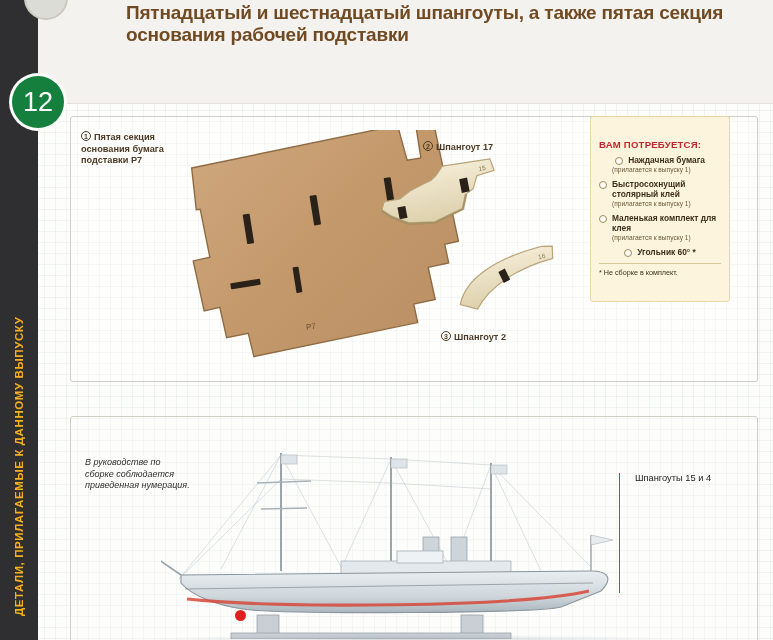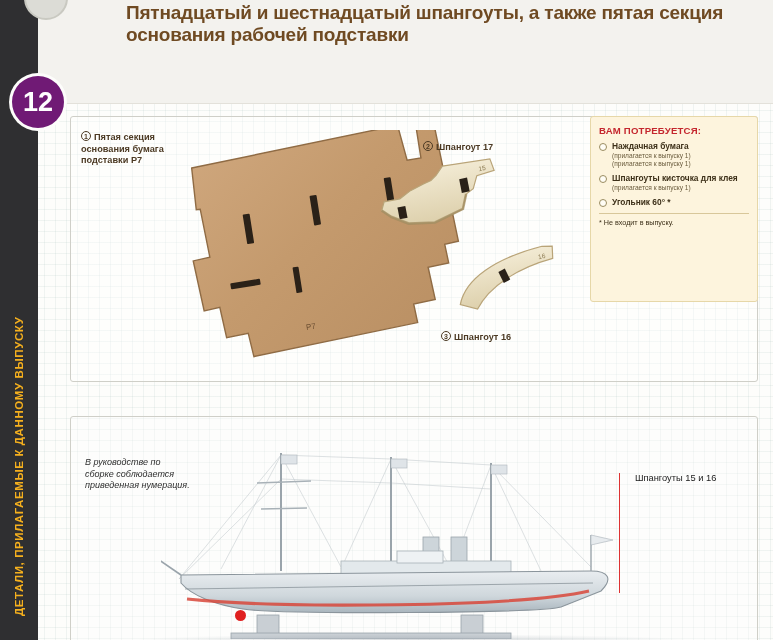--- a/index.html
+++ b/index.html
@@ -59,24 +59,24 @@
     letter-spacing: -0.2px;
     margin-left: 48px;
   }
 
   
   .issue-badge {
     position: absolute;
     left: 12px; top: 76px;
     width: 52px; height: 52px;
     border-radius: 50%;
-    background: #701a75;
+    background: #15803d;
     color: #ffffff;
     display: flex; align-items: center; justify-content: center;
-    font-size: 27px; font-weight: bold;
+    font-size: 27px; font-weight: normal;
     z-index: 7;
     box-shadow: 0 0 0 3px #fdfdfb;
   }
   .logo-circle {
     position: absolute;
     left: 24px; top: -24px;
     width: 44px; height: 44px;
     border-radius: 50%;
     background: #dcdcd6;
     border: 2px solid #c9c9c1;
@@ -116,37 +116,38 @@
     position: absolute;
     left: 95px; top: 13px;
     width: 320px; height: 238px;
   }
   .slot { fill: #2a2118; }
 
   
   .req-box {
     position: absolute;
     left: 590px; top: 116px;
-    width: 168px; height: 186px;
+    width: 140px; height: 186px;
     background: #fdf4dd;
     border: 1px solid #e6d7a8;
     border-radius: 3px;
-    padding: 8px 8px 6px 8px;
+    padding: 22px 8px 6px 8px;
   }
   .req-title {
     color: #c4262e;
     font-size: 9.6px;
     font-weight: bold;
     letter-spacing: 0.2px;
     margin-bottom: 5px;
   }
   .req-item {
     display: flex;
     align-items: flex-start;
     margin-bottom: 6px;
+    justify-content: center;
   }
   .req-bullet {
     width: 8px; height: 8px;
     border: 1px solid #9a8c60;
     border-radius: 50%;
     background: #fffdf5;
     margin-right: 5px;
     margin-top: 2px;
     flex: 0 0 auto;
   }
@@ -272,62 +273,66 @@
       <path d="M78,12 L126,14 L128,26 L110,28 L104,40 L96,44 L90,58 L60,66 L34,62
                L18,52 L10,44 L14,36 L30,36 L42,30 L56,26 L64,24 L70,20 Z" fill="url(#ply2)" stroke="#b9a478" stroke-width="1.2"></path>
       <path d="M92,28 L100,28 L100,42 L92,42 Z" fill="#2a2118"></path>
       <path d="M26,44 L34,44 L34,56 L26,56 Z" fill="#2a2118"></path>
       <path d="M10,44 L18,52 L34,62 L60,66 L90,58 L96,44" fill="none" stroke="#a08a5e" stroke-width="2.6" opacity="0.7"></path>
       <text x="113" y="24" font-size="6.5" fill="#8b7a52" font-family="Liberation Sans, sans-serif">15</text>
     </g>
   </svg>
 
   <div class="part-label" style="left:370px; top:214px;">
-    <span class="num">3</span><span>Шпангоут 16</span>
+    <span class="num">3</span><span>Шпангоут 2</span>
   </div>
 
   <svg style="position:absolute; left:368px; top:128px; width:130px; height:78px;" viewBox="0 0 130 78">
     <g transform="rotate(-12 65 39)">
       <path d="M18,50 C28,26 62,12 110,10 L120,12 L118,24 C82,26 50,38 34,58 Z" fill="url(#ply2)" stroke="#b9a478" stroke-width="1.2"></path>
       <path d="M62,26 L69,24 L72,36 L65,38 Z" fill="#2a2118"></path>
       <text x="104" y="22" font-size="6.5" fill="#8b7a52" font-family="Liberation Sans, sans-serif">16</text>
     </g>
   </svg>
 </div>
 
 <div class="req-box">
   <div class="req-title">ВАМ ПОТРЕБУЕТСЯ:</div>
 
   <div class="req-item">
     <span class="req-bullet"></span>
     <span class="req-text">Наждачная бумага</span>
   </div>
   <div class="req-sub" style="margin:-5px 0 6px 13px;">(прилагается к выпуску 1)</div>
 
-  <div class="req-sub" style="margin:-5px 0 6px 13px;">(прилагается к выпуску 1)</div>
-
   <div class="req-item">
     <span class="req-bullet"></span>
-    <span class="req-text">Шпангоуты кисточка для клея</span>
+    <span class="req-text">Быстросохнущий столярный клей</span>
+  </div>
+  <div class="req-sub" style="margin:-5px 0 6px 13px;">(прилагается к выпуску 1)</div>
+
+  <div class="req-item">
+    <span class="req-bullet"></span>
+    <span class="req-text">Маленькая комплект для клея</span>
   </div>
   <div class="req-sub" style="margin:-5px 0 6px 13px;">(прилагается к выпуску 1)</div>
 
   <div class="req-item">
     <span class="req-bullet"></span>
     <span class="req-text">Угольник 60° *</span>
   </div>
 
   <div class="req-rule"></div>
-  <div class="req-foot">* Не входит в выпуску.</div>
+  <div class="req-foot">* Не сборке в комплект.</div>
 </div>
 
 <div class="ship-panel">
   <div class="note">В руководстве по сборке соблюдается приведенная нумерация.</div>
   <div class="callout-line"></div>
-  <div class="callout-label">Шпангоуты 15 и 16</div>
+  <div class="callout-label">Шпангоуты 15 и 4</div>
 
   <svg style="position:absolute; left:90px; top:22px; width:470px; height:200px;" viewBox="0 0 470 200">
     <defs>
       <linearGradient id="hull" x1="0" y1="0" x2="0" y2="1">
         <stop offset="0%" stop-color="#e9edf0"></stop>
         <stop offset="60%" stop-color="#cfd7dc"></stop>
         <stop offset="100%" stop-color="#aab6be"></stop>
       </linearGradient>
     </defs>
 

